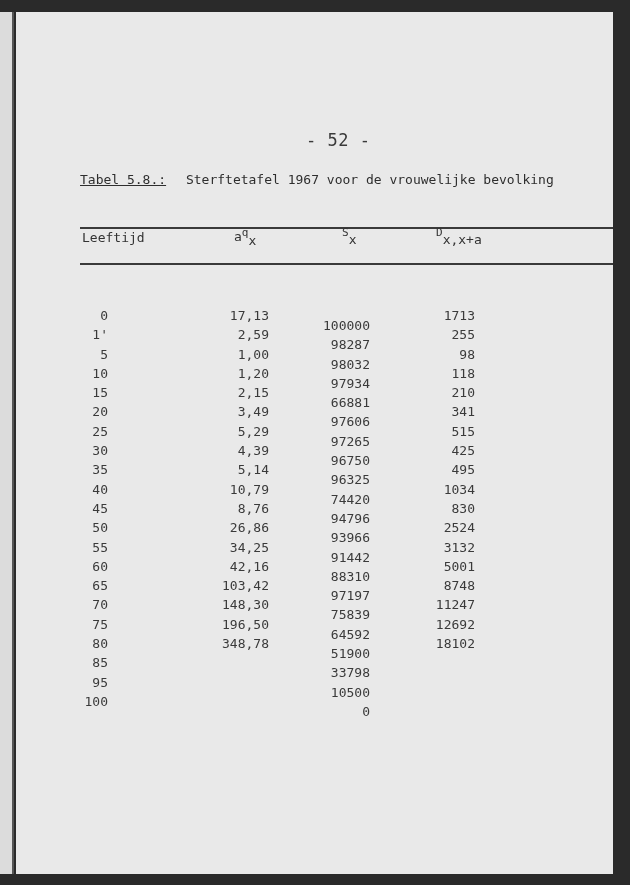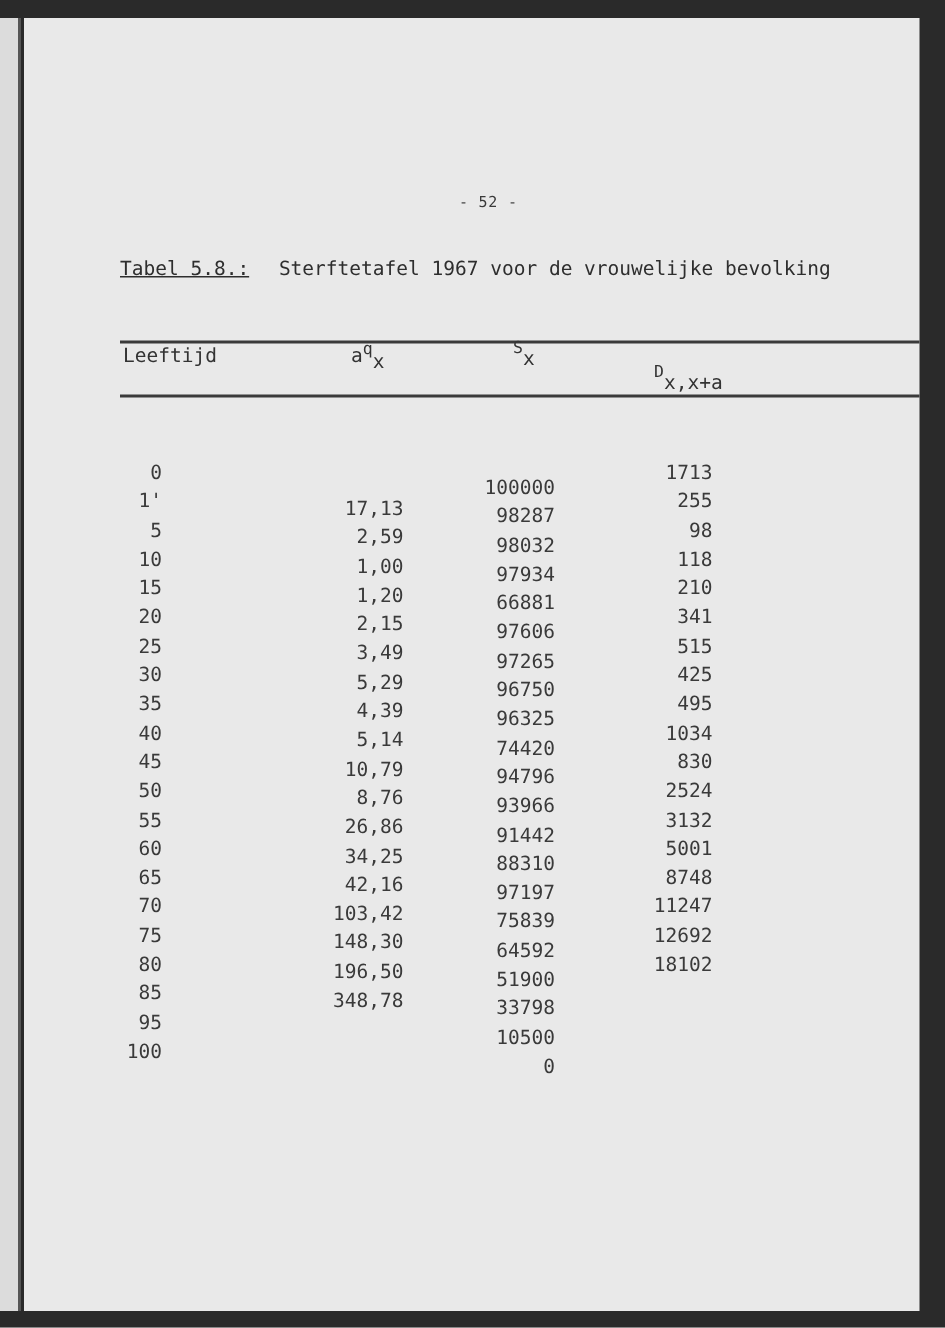--- a/index.html
+++ b/index.html
@@ -27,21 +27,21 @@
       top: 12px;
       width: 597px;
       height: 862px;
       background: #e9e9e9;
       color: #333;
     }
     .page-number {
       position: absolute;
       left: 290px;
       top: 118px;
-      font-size: 10px;
+      font-size: 17px;
       letter-spacing: 0.5px;
       color: #3a3a3a;
     }
     .title-row {
       position: absolute;
       left: 64px;
       top: 160px;
       font-size: 13px;
       color: #2e2e2e;
       white-space: nowrap;
@@ -62,41 +62,41 @@
     .hdr {
       position: absolute;
       font-size: 13px;
       color: #333;
       white-space: nowrap;
     }
     .hdr sub, .hdr sup { font-size: 11px; }
     .hdr-age { left: 66px; top: 218px; }
     .hdr-q { left: 218px; top: 214px; }
     .hdr-s { left: 326px; top: 212px; }
-    .hdr-d { left: 420px; top: 212px; margin-top: 16px; }
+    .hdr-d { left: 420px; top: 212px; }
     .rows {
       position: absolute;
       left: 0;
       top: 296px;
       width: 597px;
     }
     .row {
       position: relative;
       height: 19.3px;
       font-size: 13px;
       color: #3a3a3a;
     }
     .row span {
       position: absolute;
       top: 0;
       text-align: right;
       white-space: nowrap;
     }
     .c-age { left: 60px; width: 32px; }
-    .c-q   { left: 170px; width: 83px; margin-top: 24px; }
+    .c-q   { left: 170px; width: 83px; }
     .c-s   { left: 290px; width: 64px; margin-top: 10px; }
     .c-d   { left: 400px; width: 59px; }
   </style>
 </head>
 <body>
 
 <div class="left-strip"></div>
 
 <div class="page">
   <div class="page-number">- 52 -</div>

